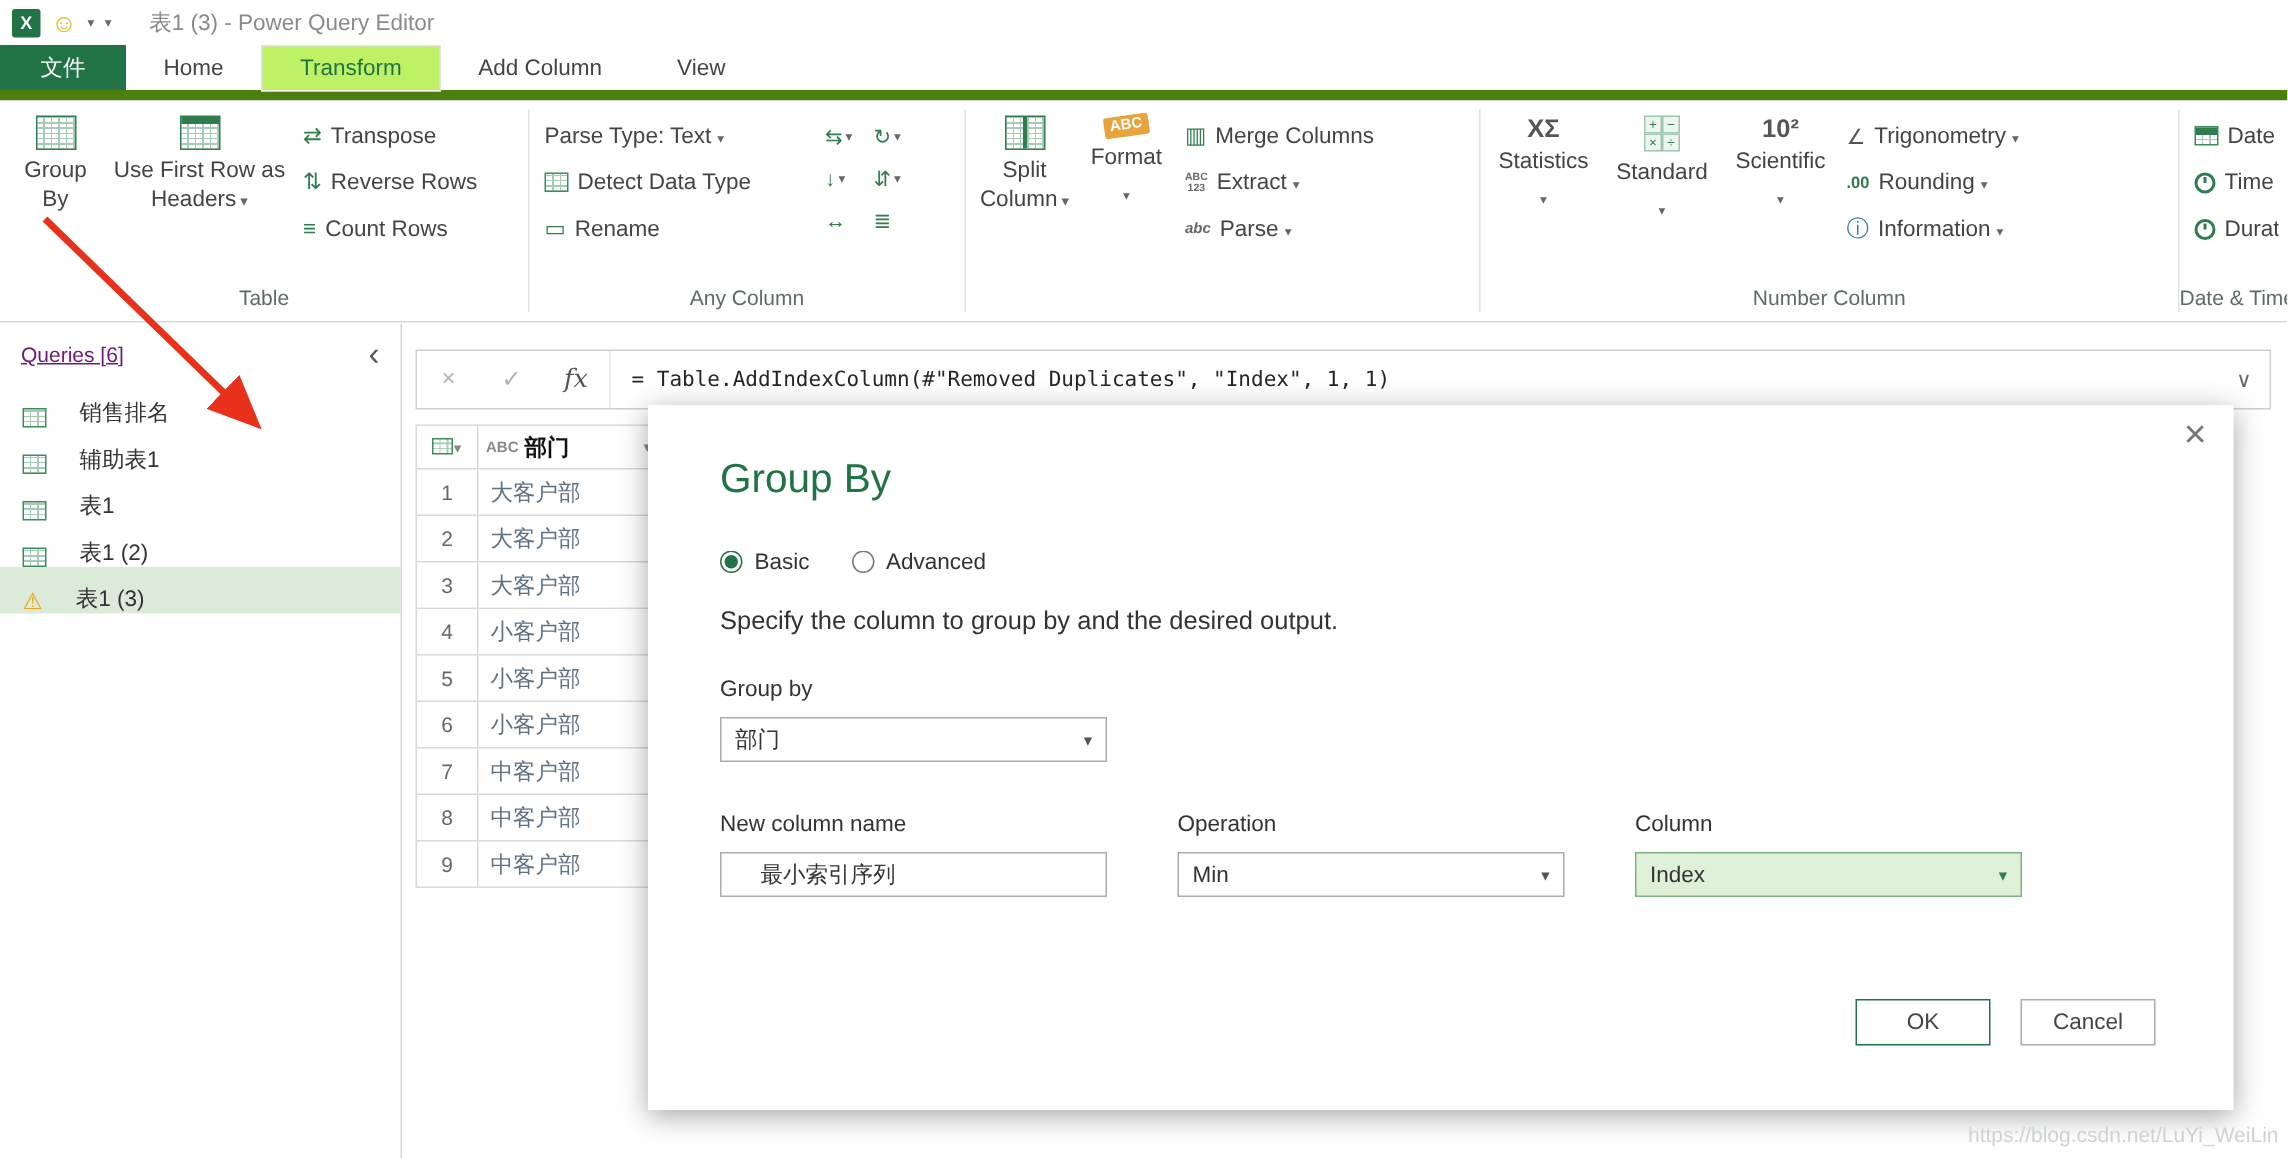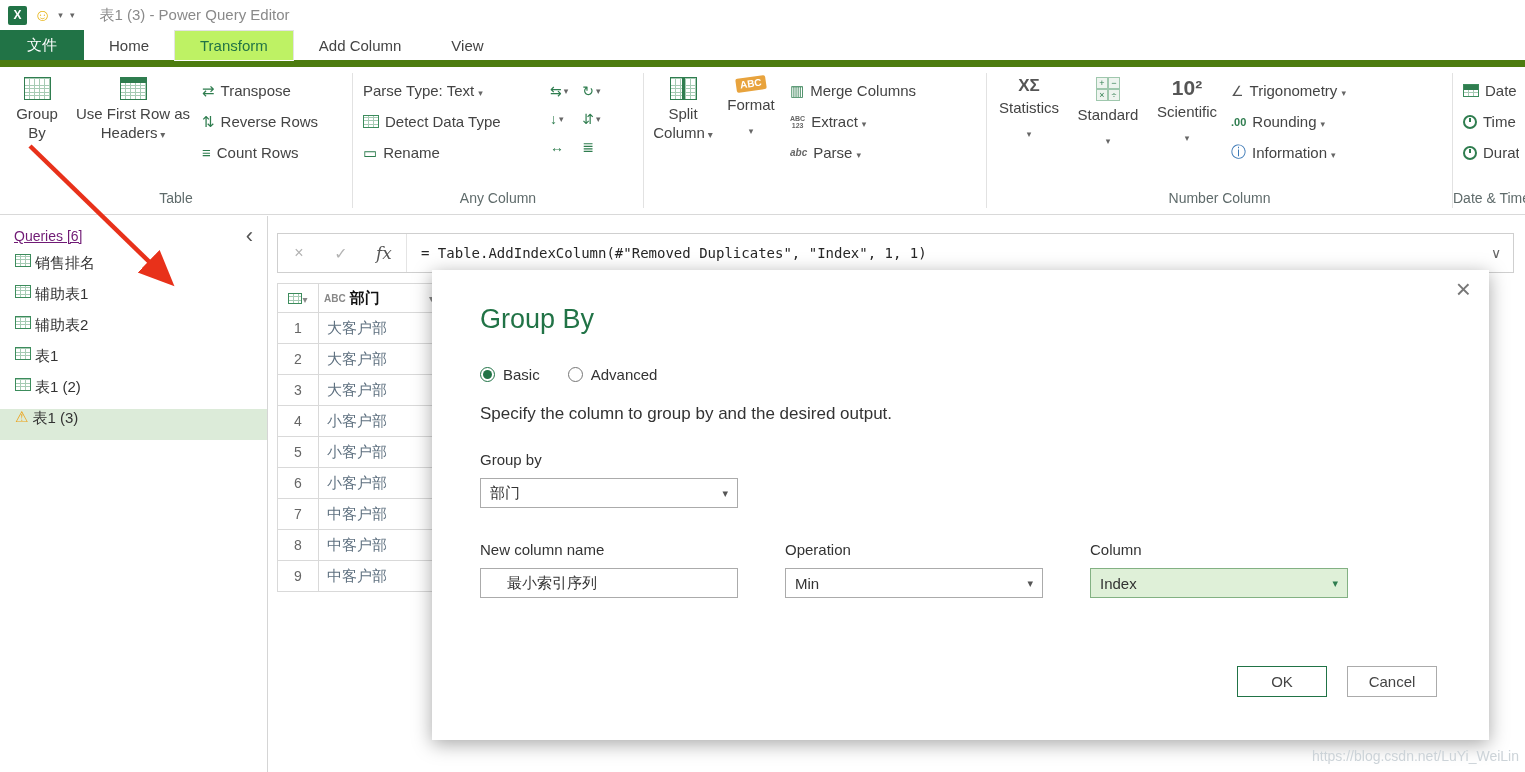--- a/index.html
+++ b/index.html
@@ -36,37 +36,37 @@
 
 
 .tblic{display:inline-block;flex:none;width:16px;height:13px;border:1px solid #3c8c5c;background-color:#fff;
  background-image:repeating-linear-gradient(0deg,transparent 0 2.5px,#a6cbb4 2.5px 3.5px),repeating-linear-gradient(90deg,transparent 0 4px,#a6cbb4 4px 5px)}
 .tblic.big{width:27px;height:23px;border-color:#2f7d4f}
 .tblic.hdr{background-image:linear-gradient(#2f7d4f 0 5px,transparent 5px),repeating-linear-gradient(0deg,transparent 0 2.5px,#a6cbb4 2.5px 3.5px),repeating-linear-gradient(90deg,transparent 0 4px,#a6cbb4 4px 5px)}
 .tblic.split{background-image:linear-gradient(90deg,transparent 0 11px,#2f7d4f 11px 14px,transparent 14px),repeating-linear-gradient(0deg,transparent 0 2.5px,#a6cbb4 2.5px 3.5px),repeating-linear-gradient(90deg,transparent 0 4px,#a6cbb4 4px 5px)}
 .glyph{color:#2f7d4f;font-size:15px;line-height:1;flex:none}
 .abc-tag{background:#e8a33d;color:#fff;font-size:10px;font-weight:bold;padding:2px 4px;border-radius:2px;transform:rotate(-8deg);line-height:1}
 .stat-ic{font-size:17px;font-weight:bold;color:#555;line-height:1}
-.sci-ic{font-size:21px;font-weight:bold;color:#555;line-height:1}
+.sci-ic{font-size:17px;font-weight:bold;color:#555;line-height:1}
 .std-ic{display:grid;grid-template-columns:12px 12px;line-height:1}
 .std-ic span{width:12px;height:12px;border:1px solid #9fc7ad;background:#eef4ef;color:#2f7d4f;font-size:9px;display:flex;align-items:center;justify-content:center}
 .mini-ic{display:flex;flex-direction:column;align-items:center;line-height:1;color:#666;font-weight:bold;font-size:7px;flex:none}
 .parse-ic{font-style:italic;font-size:10px;color:#666;font-weight:bold;flex:none}
 .round-ic{font-size:11px;font-weight:bold;color:#2f7d4f;flex:none}
 .trig-ic{font-size:14px;color:#555;flex:none}
 .info-ic{font-size:15px;color:#3a77b5;flex:none}
 .clock-ic{width:14px;height:14px;border:2px solid #2f7d4f;border-radius:50%;position:relative;flex:none}
 .clock-ic::after{content:"";position:absolute;left:4px;top:1px;width:2px;height:4px;background:#2f7d4f}
 
 
 .sidebar{position:absolute;left:0;top:216px;width:268px;height:556px;border-right:1px solid #d5d5d5;background:#fff}
 .q-header{display:flex;justify-content:space-between;align-items:center;padding:12px 14px 10px}
 .q-title{font-size:14px;color:#701a75;text-decoration:underline}
 .q-collapse{color:#555;font-size:22px;line-height:12px}
-.q-item{display:flex;align-items:flex-start;gap:4px;height:31px;padding-left:15px;font-size:15px;color:#333}
+.q-item{display:flex;align-items:flex-end;gap:22px;height:31px;padding-left:15px;font-size:15px;color:#333}
 .q-item.selected{background:#dcebd9}
 .warn{color:#eca21a;font-size:15px;line-height:1;flex:none}
 
 .main{position:absolute;left:269px;top:216px;width:1256px;height:556px}
 .fbar{position:absolute;left:8px;top:17px;width:1237px;height:40px;border:1px solid #cfcfcf;display:flex;align-items:center;background:#fff}
 .fbtn{width:42px;text-align:center;color:#b3b3b3;font-size:16px}
 .fx{font-style:italic;font-family:"DejaVu Serif",serif;color:#555;font-size:17px;width:44px;text-align:center}
 .fsep{width:1px;height:38px;background:#e4e4e4;margin-right:14px}
 .ftext{font-family:"DejaVu Sans Mono","Liberation Mono",monospace;font-size:14px;color:#262626;flex:1;white-space:nowrap;overflow:hidden}
 .fexpand{width:34px;color:#666;font-size:14px;text-align:center}
@@ -303,24 +303,20 @@
   <div class="q-item">
     <span class="tblic"></span>
     <span>销售排名</span>
   </div>
   <div class="q-item">
     <span class="tblic"></span>
     <span>辅助表1</span>
   </div>
   <div class="q-item">
     <span class="tblic"></span>
-    <span>辅助表2</span>
-  </div>
-  <div class="q-item">
-    <span class="tblic"></span>
     <span>表1</span>
   </div>
   <div class="q-item">
     <span class="tblic"></span>
     <span>表1 (2)</span>
   </div>
   <div class="q-item selected">
     <span class="warn">⚠</span>
     <span>表1 (3)</span>
   </div>

